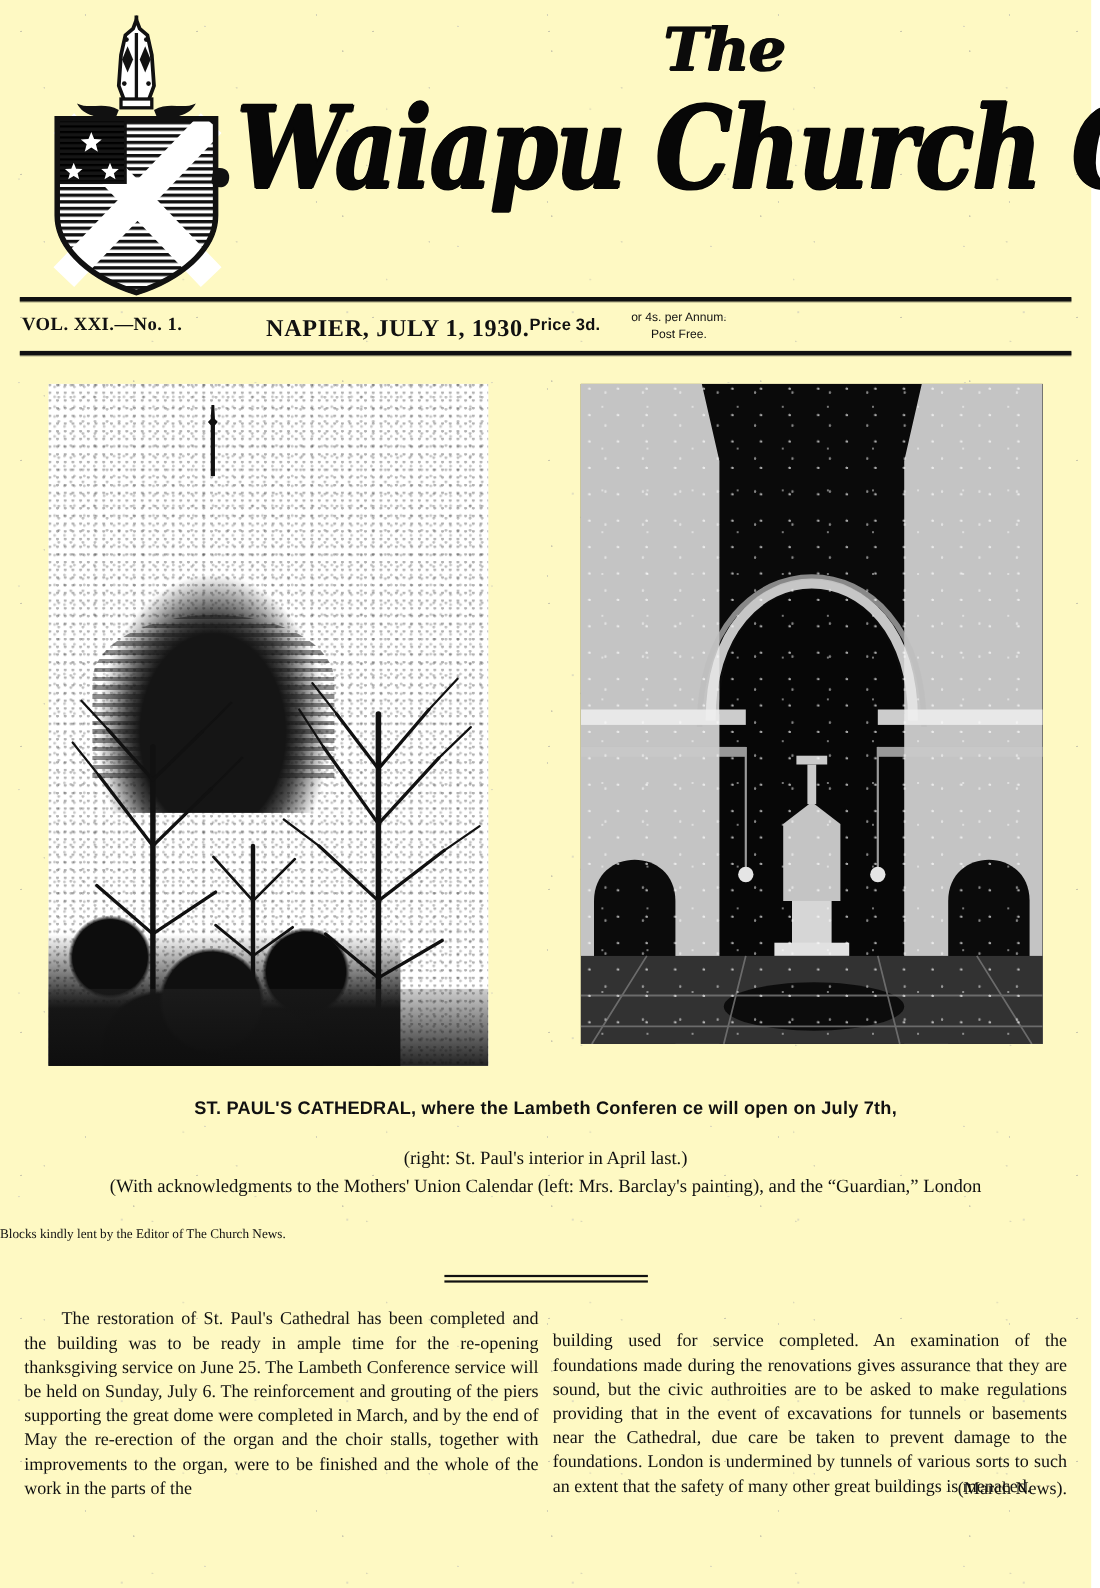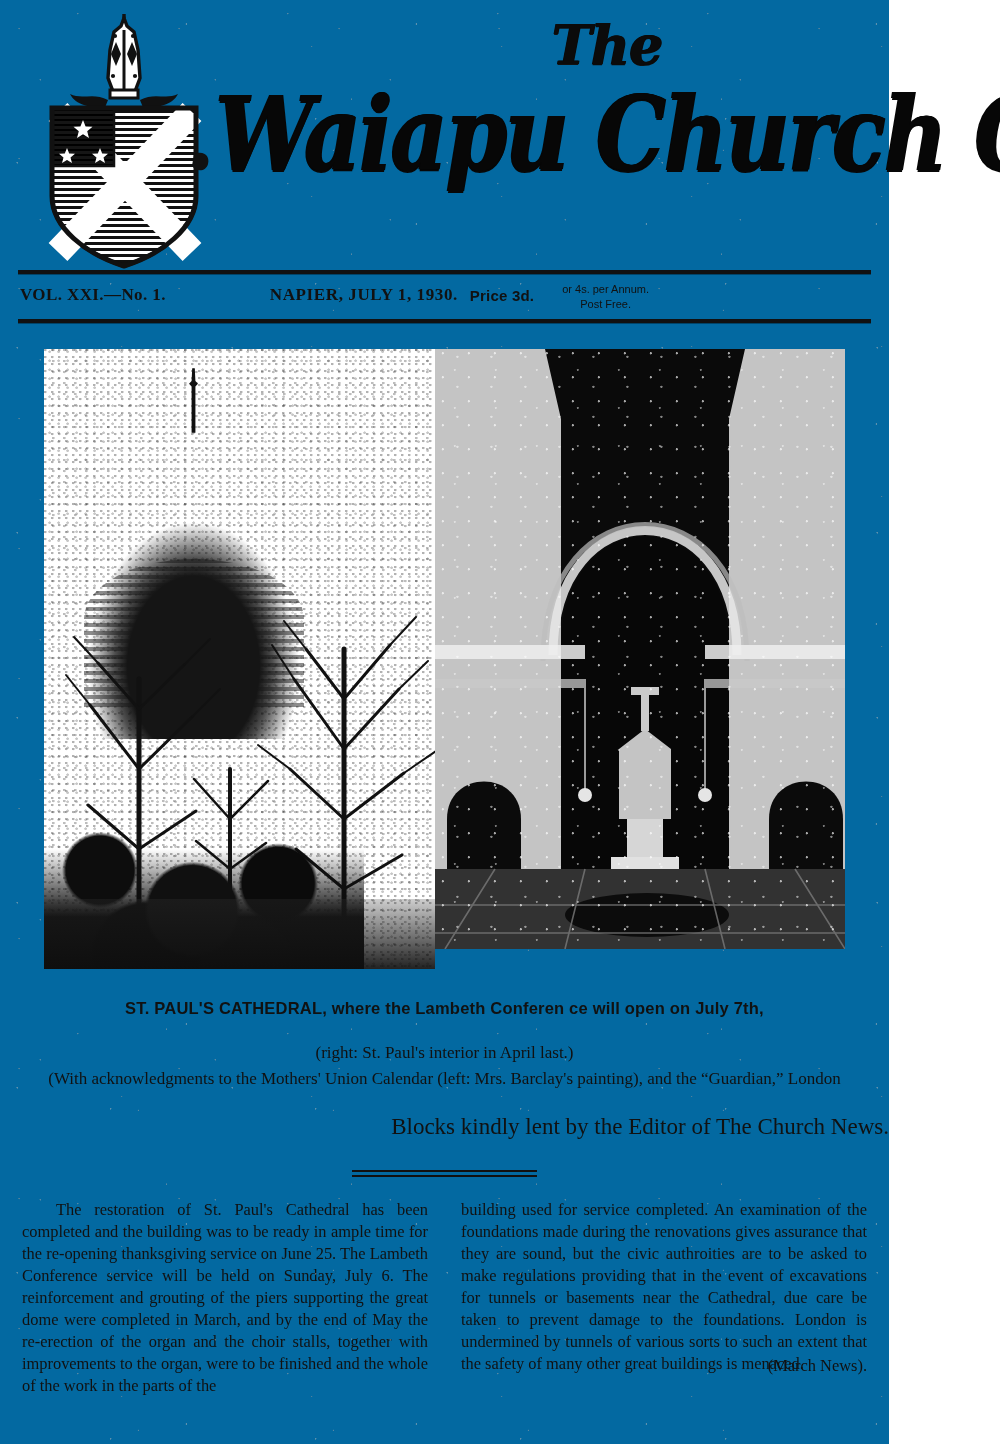--- a/index.html
+++ b/index.html
@@ -12,23 +12,23 @@
     height: 1444px;
     font-family: "Liberation Serif", "DejaVu Serif", serif;
     color: #111111;
     position: relative;
     overflow: hidden;
   }
 
   
   .page {
     position: relative;
-    width: 889px;
+    width: 992px;
     height: 1444px;
-    background: #0369a1;
+    background: #fef9c3;
   }
   .speckle {
     position: absolute;
     inset: 0;
     pointer-events: none;
     opacity: .5;
     background-image:
       radial-gradient(circle at 12% 22%, #999 0 .6px, transparent 1px),
       radial-gradient(circle at 37% 8%,  #aaa 0 .6px, transparent 1px),
       radial-gradient(circle at 64% 31%, #999 0 .5px, transparent 1px),
@@ -102,30 +102,29 @@
     align-items: flex-start;
     padding: 11px 20px 7px 20px;
     font-family: "Liberation Serif", serif;
   }
   .vol {
     font-size: 17px;
     font-weight: 700;
     letter-spacing: .4px;
   }
   .place-date {
-    font-size: 17px;
+    font-size: 22px;
     font-weight: 700;
     letter-spacing: .6px;
-    margin-left: 104px;
+    margin-left: 76px;
   }
   .price-wrap {
     display: flex;
     align-items: flex-start;
     gap: 28px;
-    margin-left: 12px;
   }
   .price {
     font-family: "Liberation Sans", sans-serif;
     font-size: 15px;
     font-weight: 700;
     letter-spacing: .2px;
     padding-top: 2px;
   }
   .annum {
     font-family: "Liberation Sans", sans-serif;
@@ -233,43 +232,44 @@
   }
   .caption-ack {
     text-align: center;
     font-family: "Liberation Serif", serif;
     font-size: 17px;
     line-height: 1.55;
     margin-top: 22px;
     padding: 0 18px;
   }
   .caption-blocks {
-    text-align: right;
+    text-align: left;
     font-family: "Liberation Serif", serif;
-    font-size: 23px;
+    font-size: 12px;
     margin-top: 22px;
   }
 
   
   .short-div {
     width: 185px;
     margin: 30px auto 0 auto;
   }
   .short-div i {
     display: block;
     height: 2px;
     background: #111;
   }
   .short-div i + i { margin-top: 3px; }
 
   
   .columns {
     display: flex;
-    gap: 33px;
+    gap: 13px;
     padding: 22px 22px 0 22px;
+    align-items: flex-end;
   }
   .col {
     flex: 1;
     font-family: "Liberation Serif", serif;
     font-size: 16.4px;
     line-height: 1.34;
     text-align: justify;
   }
   .col p { margin: 0; }
   .col .indent { text-indent: 34px; }

